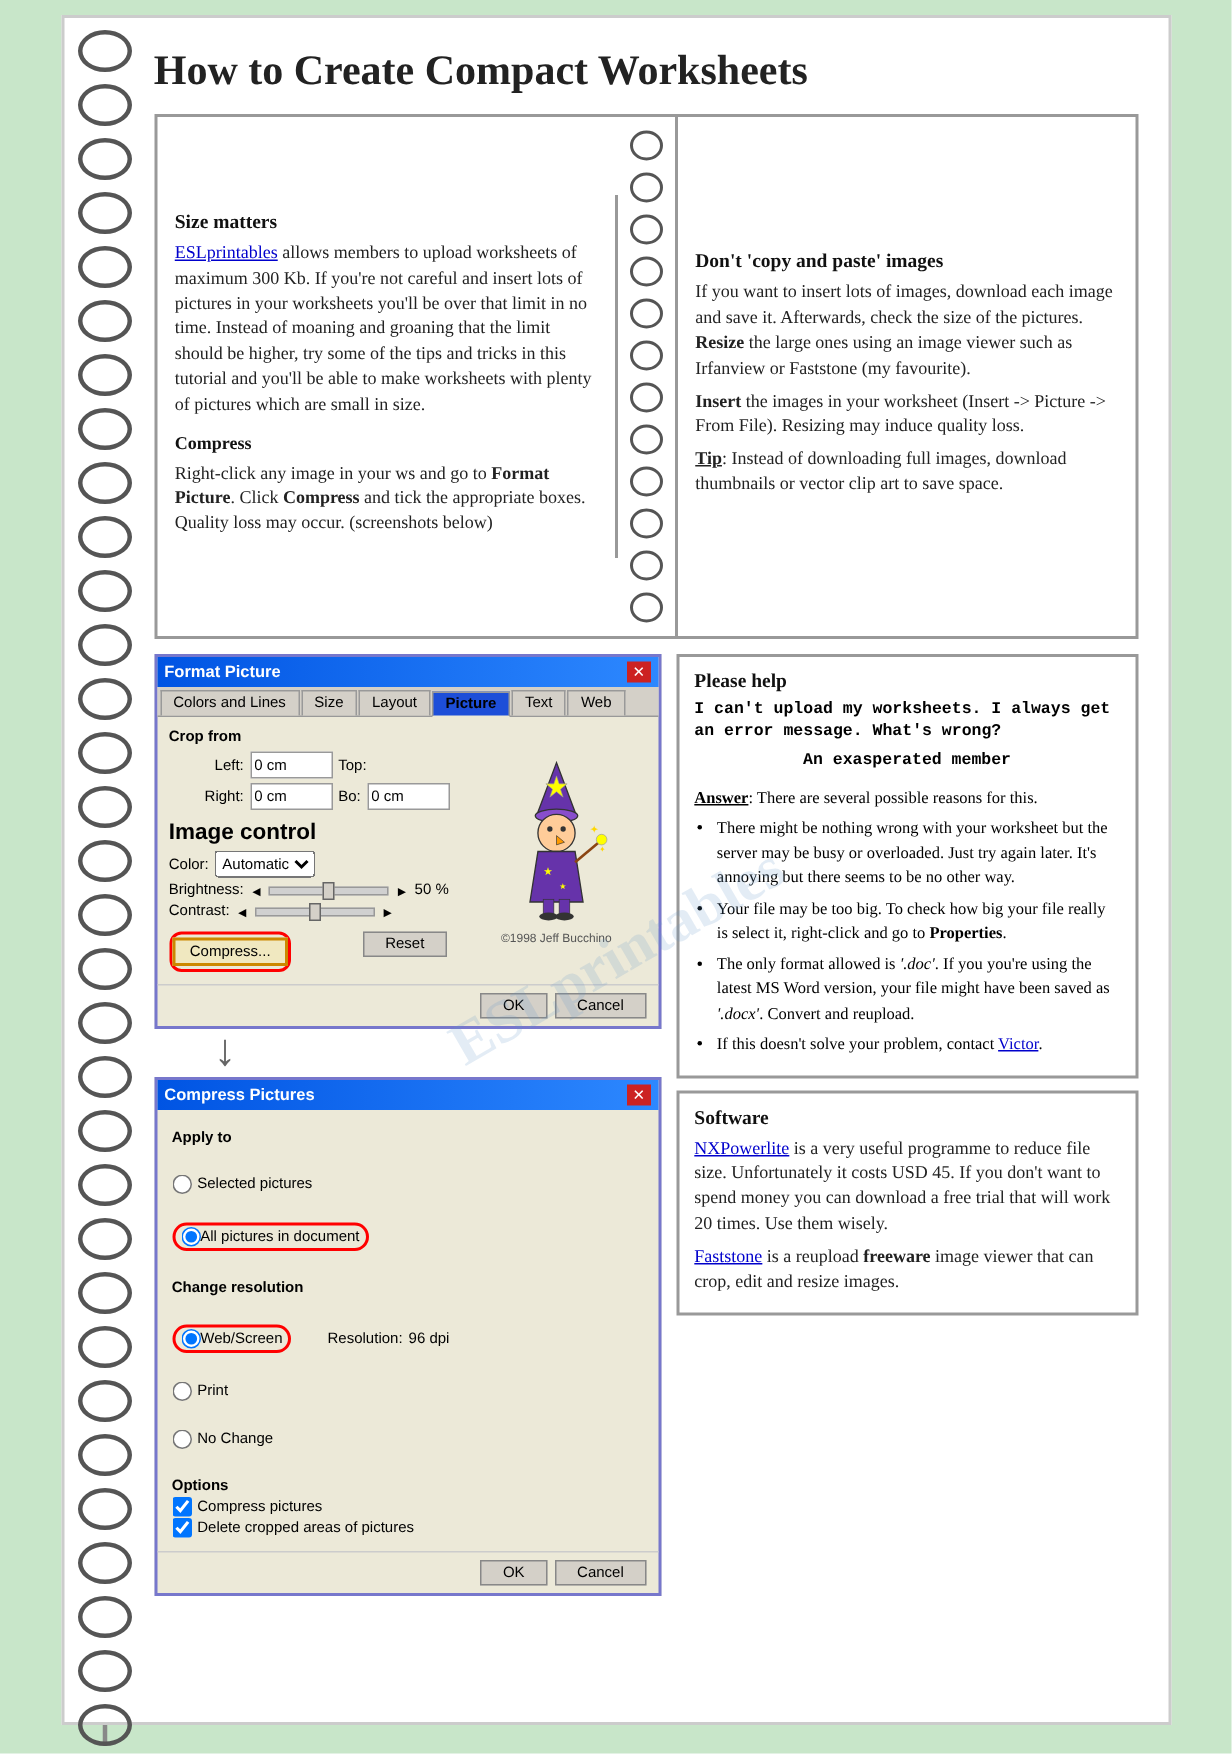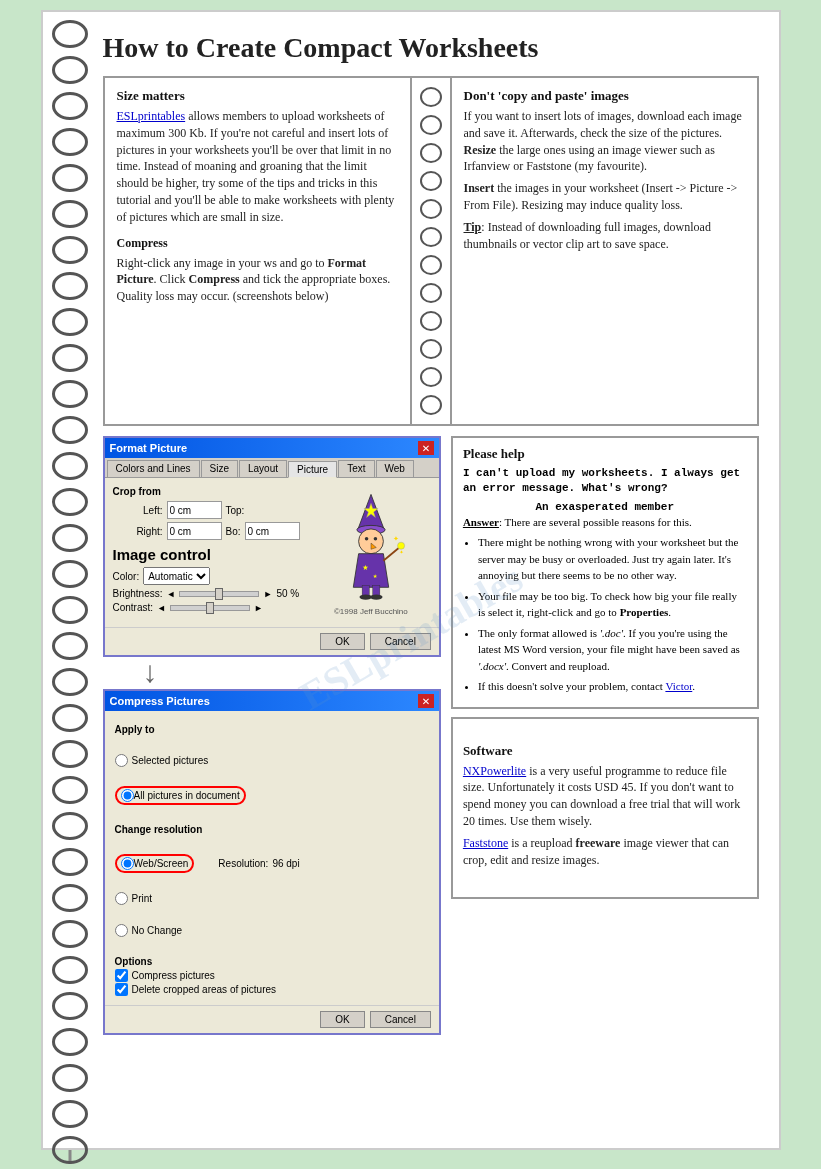--- a/index.html
+++ b/index.html
@@ -60,20 +60,21 @@
       margin-bottom: 12px;
       padding-top: 5px;
     }
 
     
     .content-top {
       display: flex;
       gap: 0;
       border: 2px solid #999;
       margin-bottom: 10px;
+      align-items: center;
     }
     .col-left {
       flex: 1;
       padding: 10px 12px;
       border-right: 2px solid #999;
     }
     .col-right {
       flex: 1;
       padding: 10px 12px;
     }
@@ -166,23 +167,23 @@
     }
     .dialog-tab {
       padding: 2px 8px;
       background: #d4d0c8;
       border: 1px solid #999;
       border-bottom: none;
       font-size: 10px;
       cursor: pointer;
     }
     .dialog-tab.active {
-      background: #e5e5e5;
+      background: #1d4ed8;
       border-bottom: 1px solid #ECE9D8;
-      font-weight: normal;
+      font-weight: bold;
       position: relative;
       top: 1px;
     }
     .dialog-body {
       padding: 8px;
       display: flex;
       gap: 8px;
     }
     .dialog-form { flex: 1; }
     .dialog-image {
@@ -321,40 +322,40 @@
       font-size: 11px;
       font-weight: bold;
       margin-bottom: 4px;
       line-height: 1.4;
     }
     .help-answerer {
       text-align: center;
       font-family: 'Courier New', monospace;
       font-size: 11px;
       font-weight: bold;
-      margin-bottom: 2px;
+      margin-bottom: 12px;
     }
     .help-answer {
       font-size: 11px;
       margin-bottom: 4px;
       line-height: 1.4;
     }
     .bullet-list {
       padding-left: 15px;
       font-size: 11px;
       line-height: 1.5;
     }
     .bullet-list li {
       margin-bottom: 4px;
     }
 
     
     .software-box {
       border: 2px solid #999;
-      padding: 24px 10px;
+      padding: 8px 10px;
     }
 
     
     .watermark {
       position: absolute;
       left: 50%;
       top: 55%;
       transform: translate(-50%, -50%) rotate(-30deg);
       font-size: 40px;
       color: rgba(100, 150, 200, 0.18);
@@ -514,20 +515,26 @@
               </div>
               <div class="form-row-inline">
                 <span>Contrast:</span>
                 <span style="font-size:9px;">◄</span>
                 <div class="slider-track">
                     <div class="slider-thumb"></div>
                   </div>
                 <span style="font-size:9px;">►</span>
               </div>
             </div>
+            <div style="margin-top:8px;">
+              <span class="compress-btn-highlight">
+                <button class="compress-btn">Compress...</button>
+              </span>
+              <button class="dialog-btn" style="float:right; margin-right:5px;">Reset</button>
+            </div>
           </div>
           <div class="dialog-image">
 
             <svg class="wizard-svg" viewBox="0 0 100 130" xmlns="http://www.w3.org/2000/svg">
 
               <polygon points="50,5 35,45 65,45" fill="#6633aa" stroke="#333" stroke-width="1"></polygon>
               <ellipse cx="50" cy="45" rx="16" ry="5" fill="#884dcc" stroke="#333" stroke-width="1"></ellipse>
 
               <polygon points="50,15 52,21 58,21 53,25 55,31 50,27 45,31 47,25 42,21 48,21" fill="yellow" stroke="#999" stroke-width="0.5"></polygon>
 

